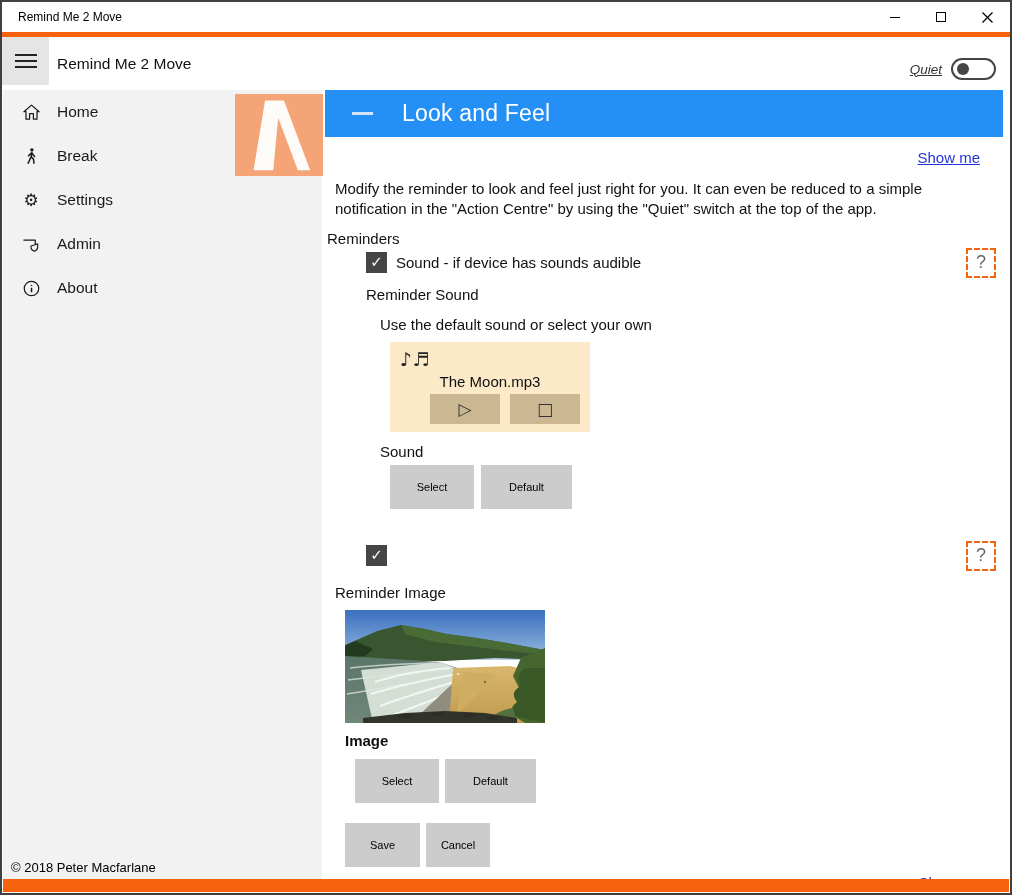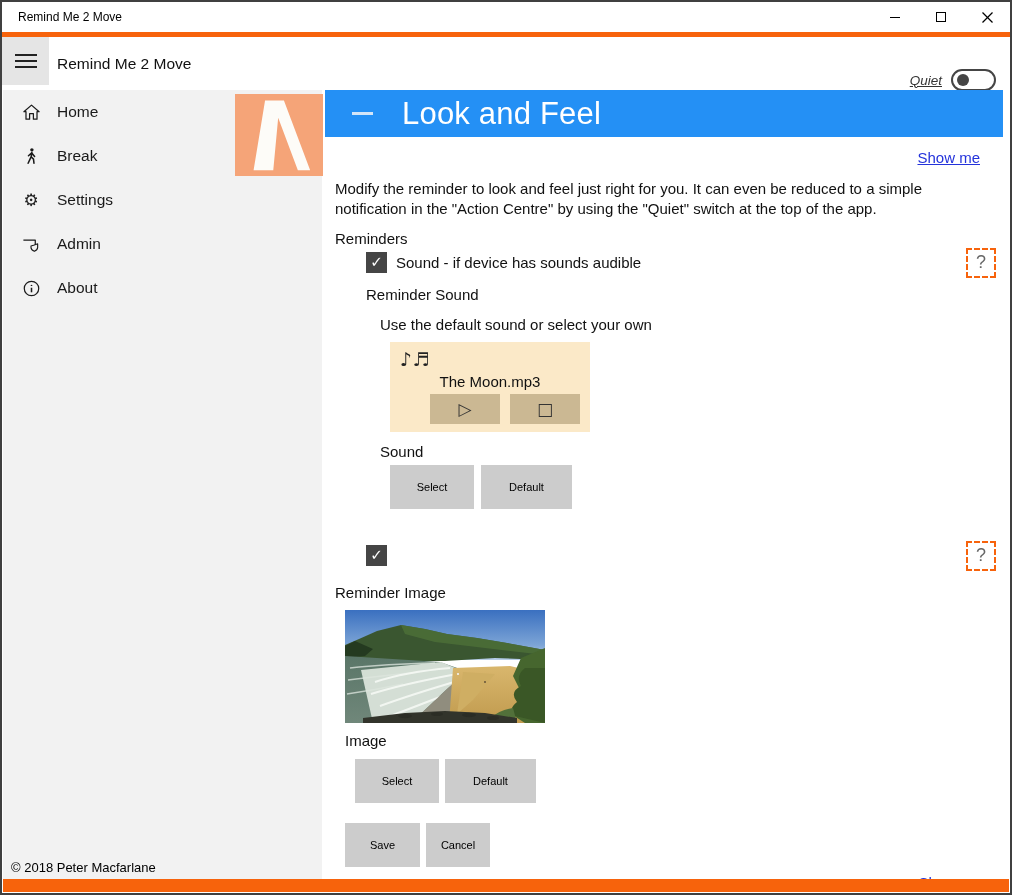--- a/index.html
+++ b/index.html
@@ -19,55 +19,55 @@
   .min-glyph { width:10px; height:1px; background:#000; display:block; }
   .max-glyph { width:10px; height:10px; border:1px solid #000; display:block; }
 
   .accent-top { position:absolute; top:30px; left:0; right:0; height:5px; background:#f7630c; }
 
   
   .app-header { position:absolute; top:35px; left:0; right:0; height:53px; background:#fff; }
   .hamburger { position:absolute; left:0; top:0; width:47px; height:48px; background:#e5e5e5; border:none; display:flex; flex-direction:column; justify-content:center; align-items:center; gap:4px; cursor:pointer; }
   .hamburger span { display:block; width:22px; height:2px; background:#222; }
   .app-title { position:absolute; left:55px; top:0; line-height:53px; font-size:15.5px; color:#111; }
-  .quiet-group { position:absolute; right:14px; top:11px; height:64px; display:flex; align-items:center; gap:9px; }
+  .quiet-group { position:absolute; right:14px; top:0; height:64px; display:flex; align-items:center; gap:9px; }
   .quiet-link { font-size:13.5px; font-style:italic; text-decoration:underline; color:#333; cursor:pointer; }
   .toggle { position:relative; width:45px; height:22px; border:2px solid #454545; border-radius:11px; background:#fff; cursor:pointer; }
   .toggle .knob { position:absolute; left:4px; top:3px; width:12px; height:12px; border-radius:50%; background:#454545; }
 
   
   .sidebar { position:absolute; top:88px; left:1px; width:319px; bottom:14px; background:#f2f2f2; }
   .nav-item { height:44px; display:flex; align-items:center; padding-left:18px; gap:16px; font-size:15.5px; color:#1a1a1a; cursor:pointer; }
   .nav-icon { width:20px; height:20px; display:flex; align-items:center; justify-content:center; flex:0 0 20px; }
   .glyph-icon { font-family:"DejaVu Sans",sans-serif; font-size:17px; color:#222; line-height:1; }
   .copyright { position:absolute; left:8px; bottom:4px; font-size:13px; color:#000000; }
 
   
   .logo { position:absolute; left:233px; top:92px; width:88px; height:82px; background:#f5a478; z-index:5; display:flex; align-items:center; justify-content:center; }
 
   
   .main { position:absolute; left:321px; top:88px; right:2px; bottom:14px; background:#fff; overflow:hidden;
           display:flex; flex-direction:column; align-items:flex-start; }
 
   .section-header { margin-left:2px; width:678px; height:47px; background:#2490f5; display:flex; align-items:center; flex:0 0 auto; }
   .collapse-dash { margin-left:27px; width:21px; height:3px; background:#d3e5f8; }
-  .section-title { margin-left:29px; font-size:31px; color:#fff; letter-spacing:0.2px; }
+  .section-title { margin-left:29px; font-size:23px; color:#fff; letter-spacing:0.2px; }
 
   .show-me-row { align-self:stretch; margin-top:12px; margin-right:28px; text-align:right; height:18px; }
   .link { color:#2433db; text-decoration:underline; font-size:15px; cursor:pointer; }
 
   .intro { margin:12px 12px 0 12px; max-width:618px; font-size:15px; line-height:1.36; color:#111; }
 
   .field-label { font-size:15px; color:#111; }
-  .lbl-reminders { margin:10px 0 0 12px; }
+  .lbl-reminders { margin:10px 0 0 4px; }
   .lbl-reminder-sound { margin:13px 0 0 43px; }
   .lbl-hint { margin:13px 0 0 57px; }
   .lbl-sound { margin:11px 0 0 57px; }
   .lbl-reminder-image { margin:18px 0 0 12px; }
-  .lbl-image { margin:9px 0 0 22px; }
+  .lbl-image { margin:9px 0 0 22px;font-weight:bold; }
 
   .check-row { position:relative; align-self:stretch; display:flex; align-items:center; margin-left:43px; margin-right:12px; height:21px; }
   .row1 { margin-top:5px; }
   .row2 { margin-top:36px; }
   .checkbox { width:21px; height:21px; background:#454545; display:flex; align-items:center; justify-content:center; cursor:pointer; flex:0 0 21px; }
   .check-glyph { color:#fff; font-size:15px; line-height:1; font-family:"DejaVu Sans",sans-serif; }
   .check-label { margin-left:9px; font-size:15px; color:#111; }
   .help-btn { position:absolute; right:0; top:-4px; width:30px; height:30px; background:#fff; border:2px dashed #f7630c; color:#666; font-size:18px; font-family:"Liberation Sans",sans-serif; display:flex; align-items:center; justify-content:center; cursor:pointer; }
 
   

